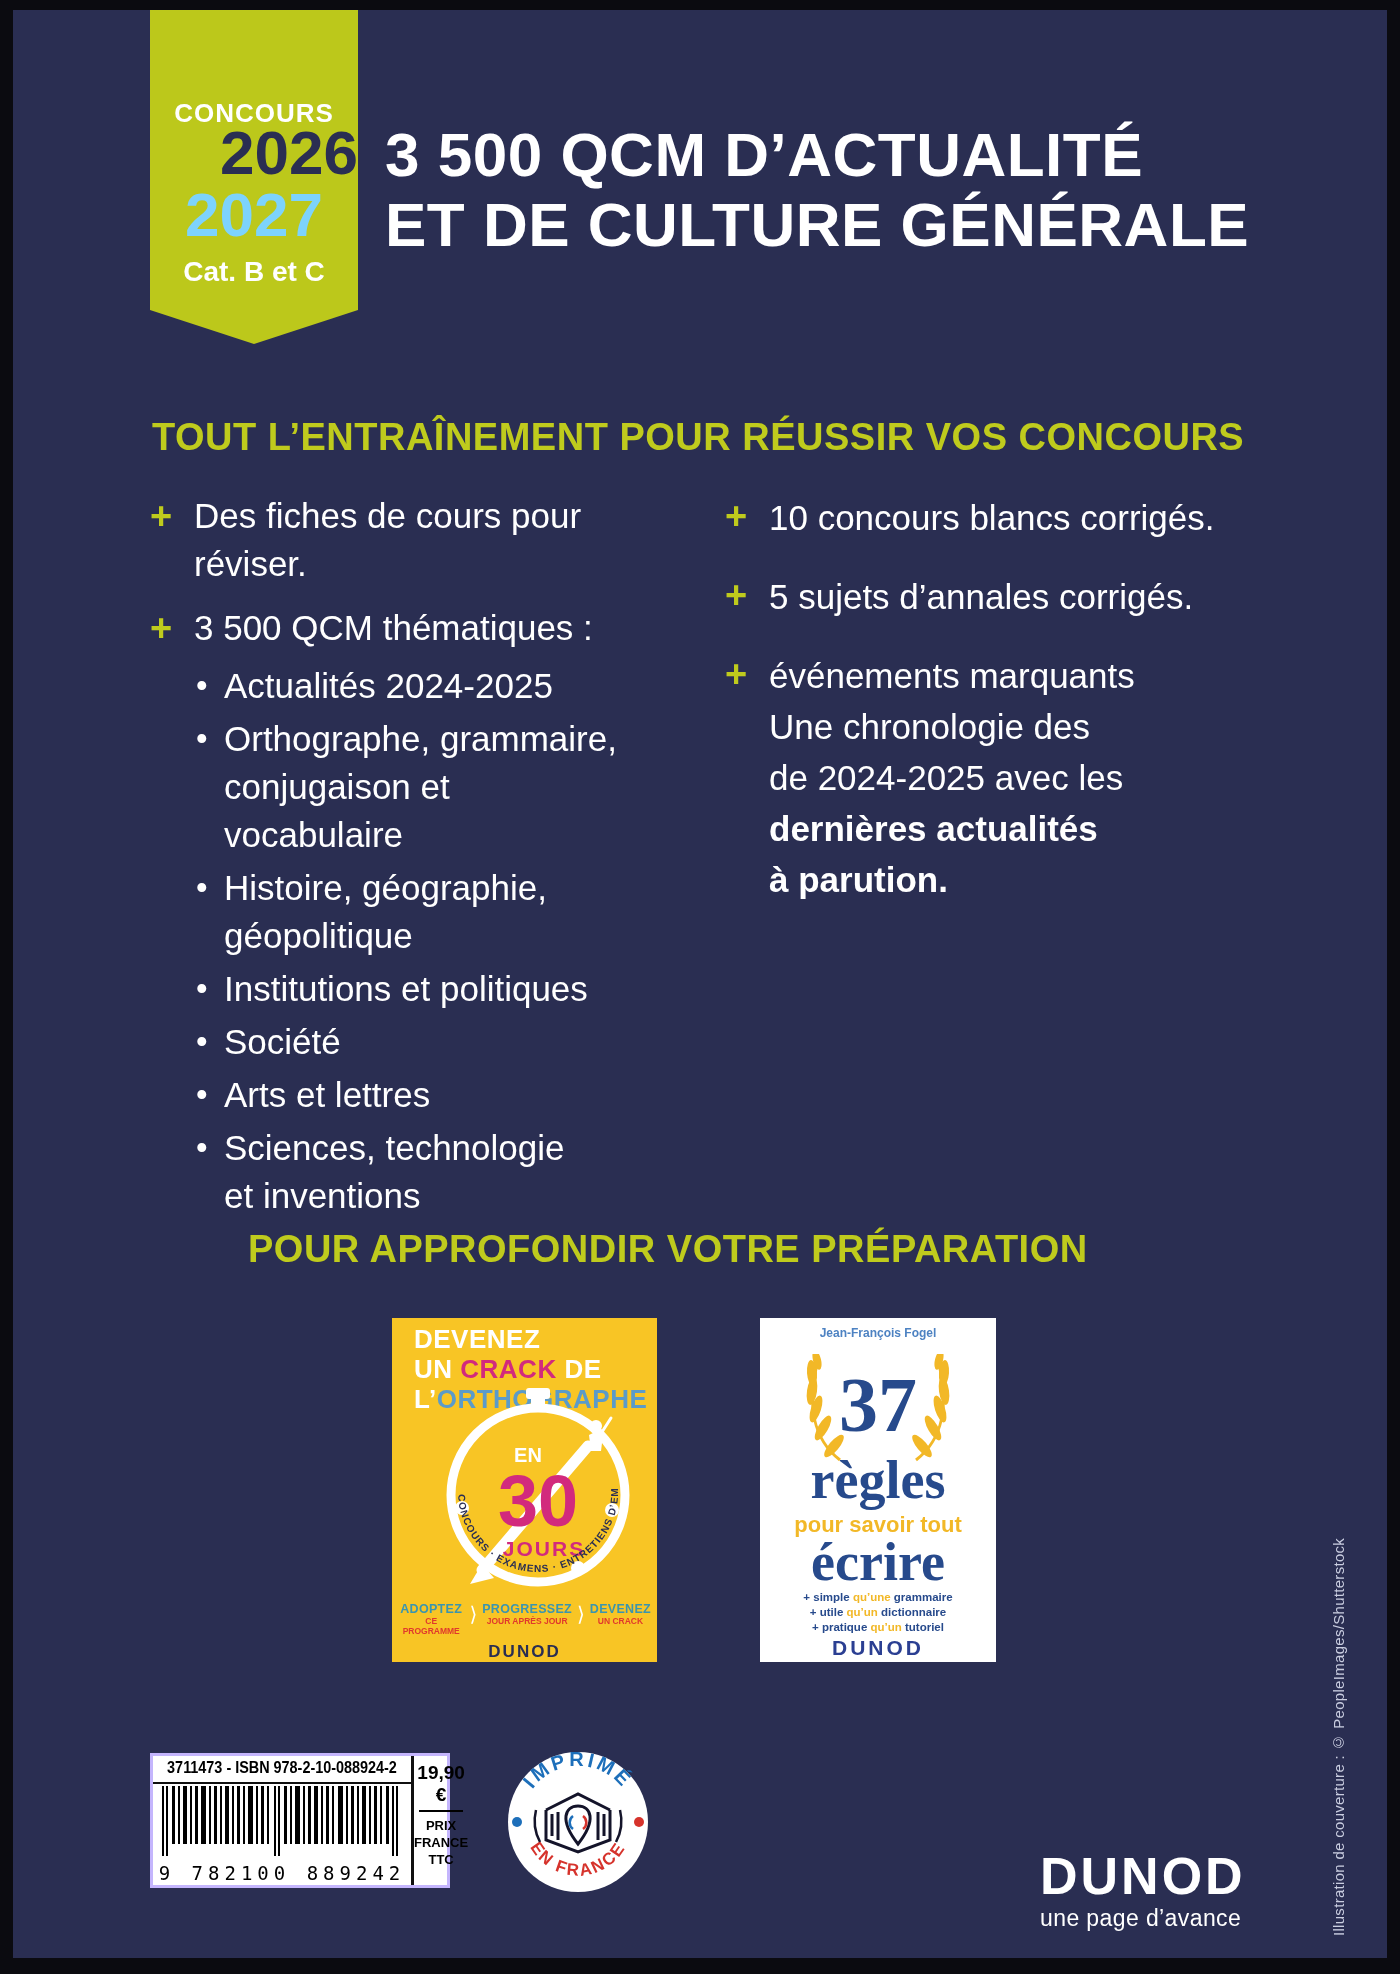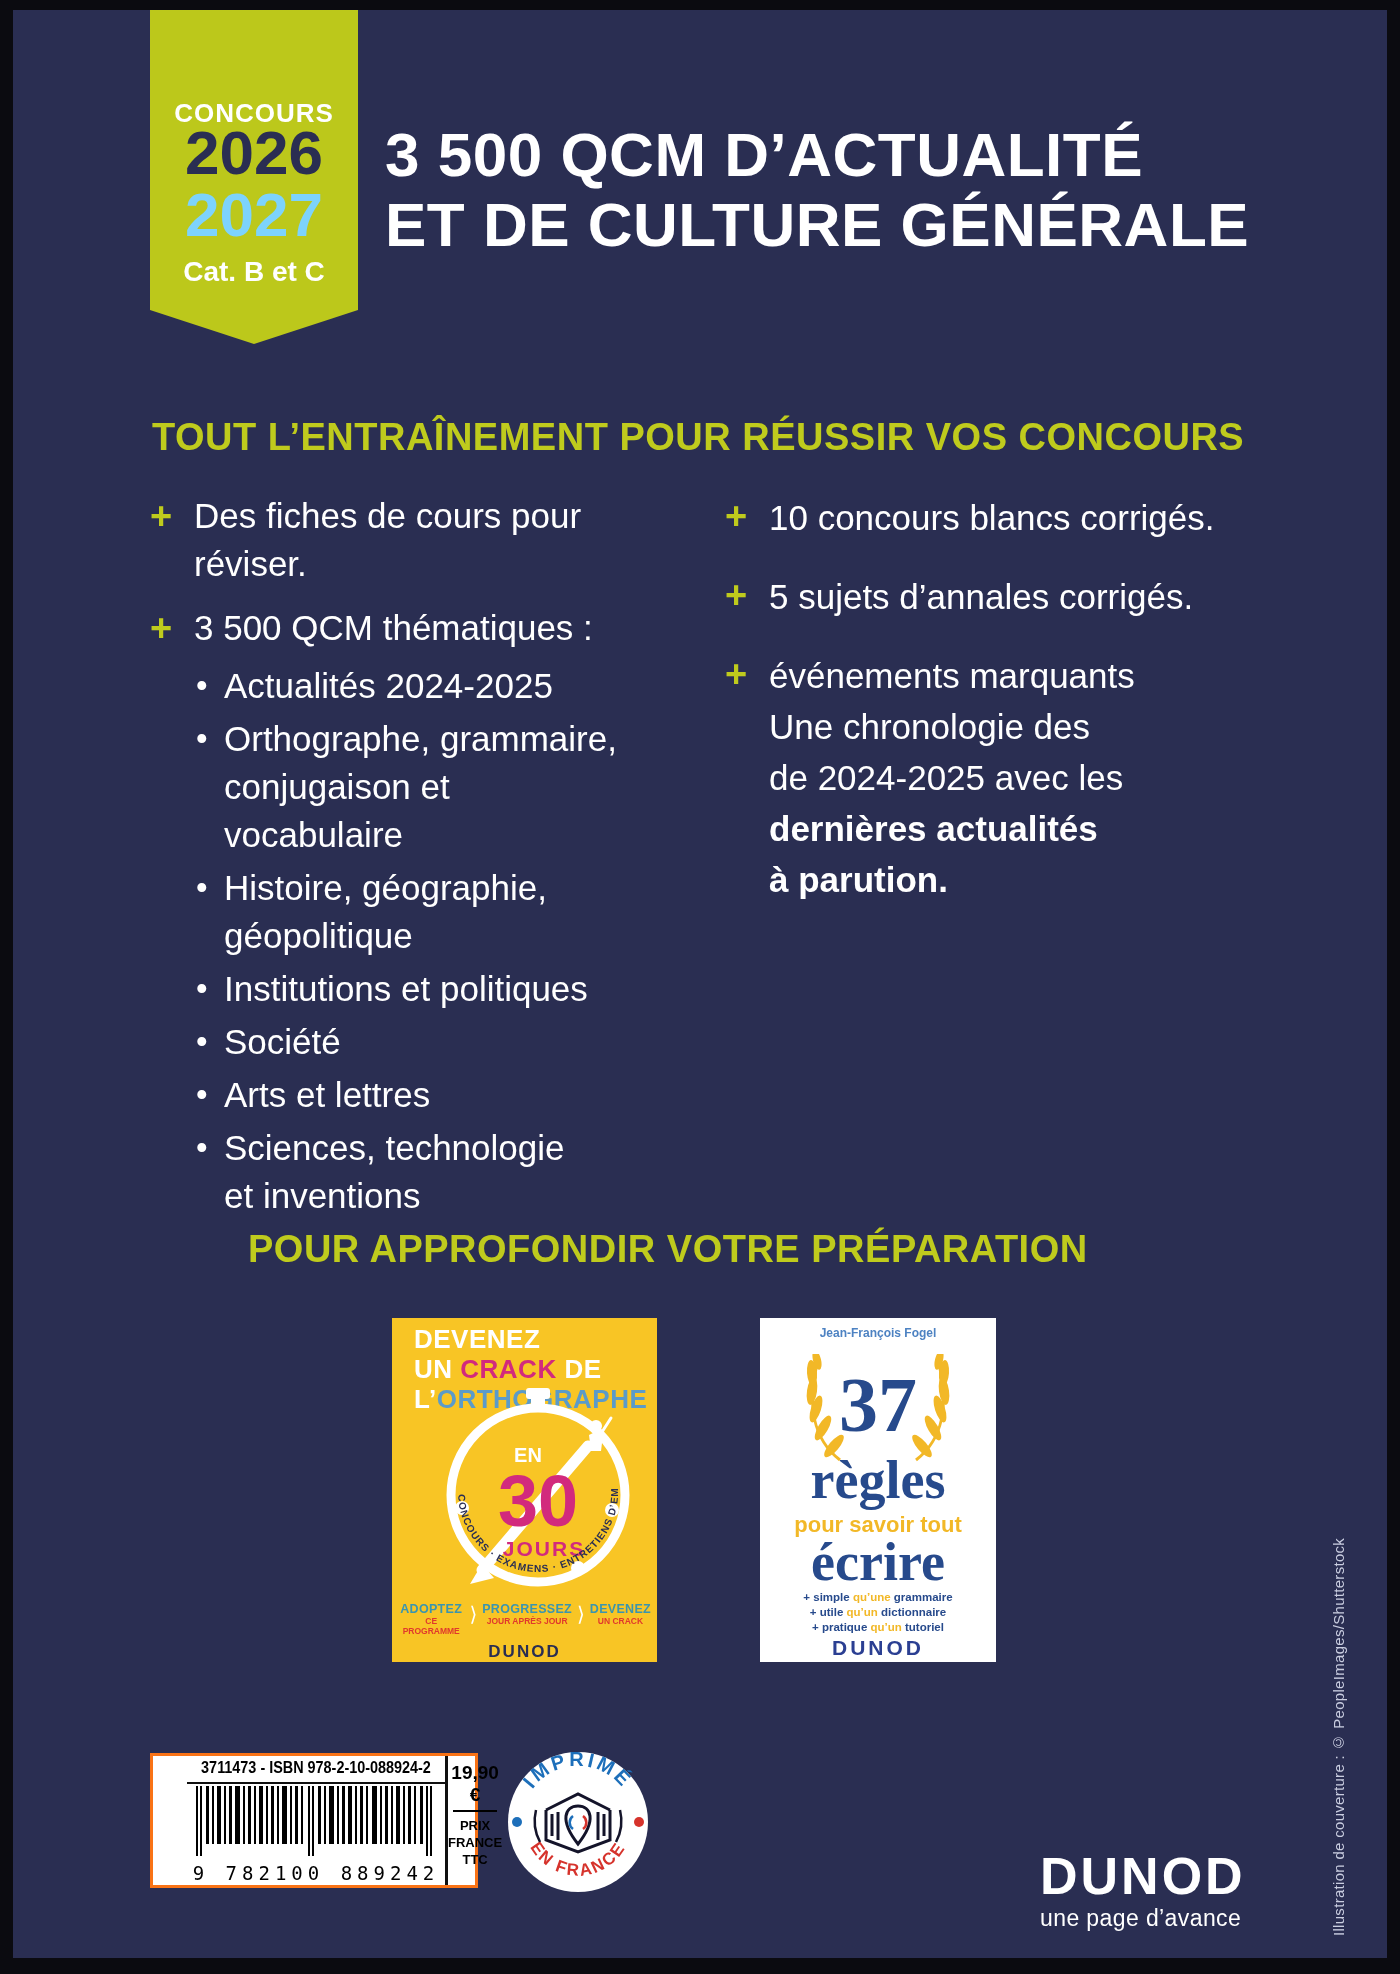--- a/index.html
+++ b/index.html
@@ -7,21 +7,21 @@
         font-family:"Liberation Sans",sans-serif;overflow:hidden;}
   .abs{position:absolute;}
   .canvas{position:absolute;left:13px;top:10px;right:13px;bottom:16px;background:#2a2e52;}
 
   
   .badge{left:150px;top:10px;width:208px;height:300px;background:#bcc81b;}
   .badge-tip{left:150px;top:310px;width:0;height:0;border-left:104px solid transparent;
              border-right:104px solid transparent;border-top:34px solid #bcc81b;}
   .badge-kicker{left:150px;top:98px;width:208px;text-align:center;color:#fff;
                 font-size:26px;font-weight:800;letter-spacing:1px;}
-  .badge-year1{left:150px;top:122px;width:208px;text-align:center;color:#2a2e52;
+  .badge-year1{left:150px;top:122px;width:208px;text-align:right;color:#2a2e52;
                font-size:62px;font-weight:800;line-height:62px;}
   .badge-year2{left:150px;top:184px;width:208px;text-align:center;color:#7dd3fc;
                font-size:62px;font-weight:800;line-height:62px;}
   .badge-cat{left:150px;top:256px;width:208px;text-align:center;color:#fff;
              font-size:28px;font-weight:800;}
 
   .main-title{left:385px;top:120px;color:#fff;font-size:62px;font-weight:700;
               line-height:70px;letter-spacing:0.5px;}
 
   .h-green{color:#bfcb1d;font-weight:800;font-size:38px;letter-spacing:0.5px;white-space:nowrap;}
@@ -62,22 +62,22 @@
   .b2-w2{left:0;top:194px;width:236px;text-align:center;color:#f2b827;font-size:22px;font-weight:800;}
   .b2-w3{left:0;top:216px;width:236px;text-align:center;color:#274a8c;
          font-family:"Liberation Serif",serif;font-size:54px;font-weight:700;line-height:56px;}
   .b2-bullets{left:0;top:272px;width:236px;text-align:center;color:#274a8c;
               font-size:11.5px;font-weight:700;line-height:15px;}
   .c-byel{color:#f2b827;}
   .b2-pub{left:0;top:318px;width:236px;text-align:center;color:#2b3f92;
           font-size:21px;font-weight:800;letter-spacing:3px;}
 
   
-  .bcbox{left:150px;top:1753px;width:328px;height:135px;background:#fff;border:3px solid #f97316;
-         box-sizing:border-box;display:flex;padding-left:34px;}
+  .bcbox{left:150px;top:1753px;width:300px;height:135px;background:#fff;border:3px solid #c4b5fd;
+         box-sizing:border-box;display:flex;}
   .bcleft{width:258px;flex:0 0 258px;border-right:3px solid #101010;position:relative;}
   .bclabel{left:0;top:3px;width:100%;text-align:center;color:#000;font-size:16px;font-weight:700;
            transform:scaleX(0.9);transform-origin:center;white-space:nowrap;}
   .bclabel-wrap{position:absolute;left:0;top:0;width:100%;height:26px;border-bottom:2px solid #101010;}
   .bcbars{position:absolute;left:9px;top:30px;}
   .bcdigits{position:absolute;left:0;bottom:1px;width:100%;text-align:center;color:#000;
             font-size:19px;font-weight:500;letter-spacing:5px;font-family:"DejaVu Sans Mono",monospace;}
   .bcright{flex:1;text-align:center;color:#000;padding-top:6px;}
   .price{font-size:19px;font-weight:800;}
   .price-rule{border-bottom:2px solid #000;margin:4px 5px 5px 5px;}

